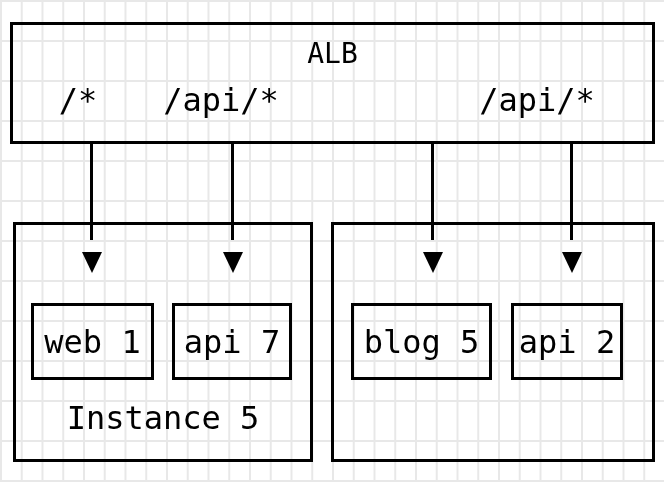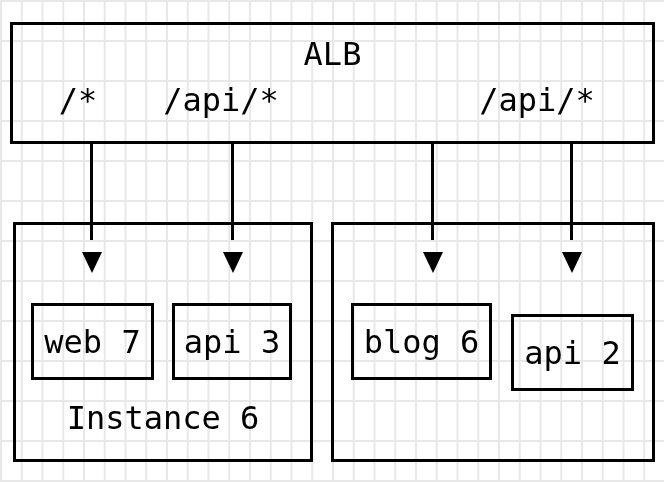--- a/index.html
+++ b/index.html
@@ -22,21 +22,21 @@
   }
   .box {
     position: absolute;
     border: 3px solid #000000;
     box-sizing: border-box;
     background: transparent;
   }
   .alb-box { left: 10px; top: 22px; width: 645px; height: 122px; }
   .alb-title {
     position: absolute; left: 0; right: 0; top: 12px;
-    text-align: center; font-size: 32px; line-height: 34px;
+    text-align: center; font-size: 28px; line-height: 34px;
     white-space: nowrap;
   }
   .route {
     position: absolute; top: 58px;
     transform: translateX(-50%);
     font-size: 32px; line-height: 34px; white-space: nowrap;
   }
   .route-1 { left: 65px; }
   .route-2 { left: 208px; }
   .route-3 { left: 377px; }
@@ -68,21 +68,21 @@
   .tbox {
     position: absolute; top: 78px; height: 77px;
     border: 3px solid #000000; box-sizing: border-box;
     display: flex; align-items: center; justify-content: center;
     font-size: 32px; line-height: 34px; white-space: nowrap;
     background: transparent;
   }
   .tbox-web1  { left: 15px;  width: 123px; }
   .tbox-api1  { left: 156px; width: 120px; }
   .tbox-blog1 { left: 17px;  width: 141px; }
-  .tbox-api2  { left: 177px; width: 123px; margin-top: 11px; }
+  .tbox-api2  { left: 177px; width: 112px; }
 
   .inst-label {
     position: absolute; left: 0; right: 0; top: 176px;
     text-align: center; font-size: 32px; line-height: 34px;
     white-space: nowrap;
   }
 </style>
 </head>
 <body>
 
@@ -100,30 +100,30 @@
   <div class="conn conn-3"></div>
   <div class="conn conn-4"></div>
 
   <div class="arrowhead arrow-1"></div>
   <div class="arrowhead arrow-2"></div>
   <div class="arrowhead arrow-3"></div>
   <div class="arrowhead arrow-4"></div>
 
   <div class="box inst-1">
     <div class="tbox tbox-web1">
-      <span>web 7</span>
+      <span>web 1</span>
     </div>
     <div class="tbox tbox-api1">
-      <span>api 3</span>
+      <span>api 7</span>
     </div>
-    <div class="inst-label">Instance 6</div>
+    <div class="inst-label">Instance 5</div>
   </div>
 
   <div class="box inst-2">
     <div class="tbox tbox-blog1">
-      <span>blog 6</span>
+      <span>blog 5</span>
     </div>
     <div class="tbox tbox-api2">
       <span>api 2</span>
     </div>
   </div>
 
 </div>
 
 </body></html>

